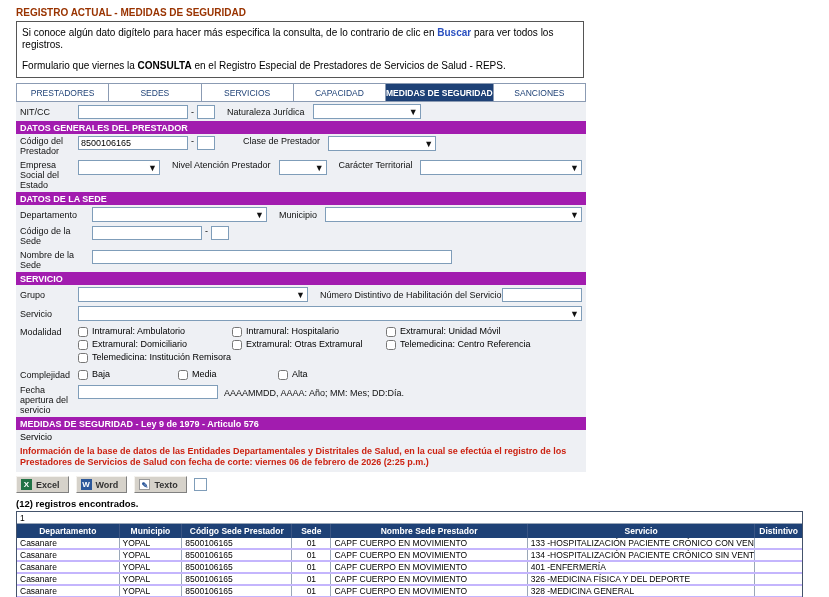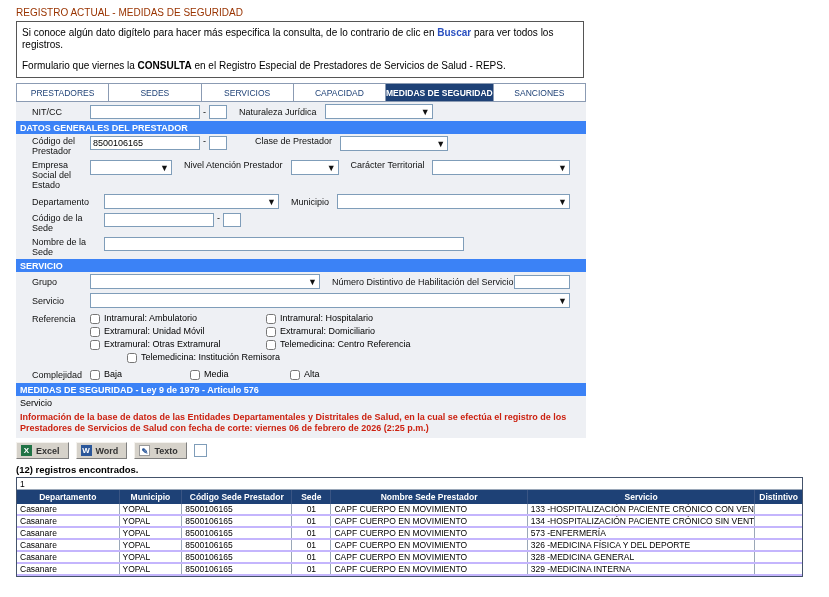--- a/index.html
+++ b/index.html
@@ -1,54 +1,54 @@
 <!DOCTYPE html>
 <html><head>
 <meta charset="utf-8">
 <style>
   * { box-sizing: border-box; margin: 0; padding: 0; }
   html,body { width: 829px; height: 597px; overflow: hidden; background: #fff;
     font-family: "Liberation Sans", sans-serif; color: #000; }
   .wrap { padding: 7px 0 0 16px; }
 
-  .page-title { color: #993300; font-weight: normal; font-size: 10px; margin-bottom: 3px; }
+  .page-title { color: #993300; font-weight: bold; font-size: 10px; margin-bottom: 3px; }
 
   .intro-box { width: 568px; border: 1px solid #555; background: #fff; padding: 3px 5px 5px 5px; font-size: 10px; }
   .intro-box p { margin: 2px 0 0 0; line-height: 12px; }
   .intro-box p + p { margin-top: 9px; }
   .link-blue { color: #2a50c0; font-weight: bold; }
   .bold { font-weight: bold; }
 
   .tabs { width: 570px; display: flex; margin-top: 5px; }
   .tab { flex: 1; text-align: center; font-size: 8.5px; color: #1e4176; background: #fff;
     border: 1px solid #8b9bb3; border-right: none; padding: 4px 0 3px 0; cursor: pointer; white-space: nowrap; }
   .tab:last-child { border-right: 1px solid #8b9bb3; }
   .tab.active { background: #1e4176; color: #fff; font-weight: bold; }
 
   .form { width: 570px; background: #eef0f4; font-size: 9px; }
-  .sec-h { background: #3b82f6; color: #fff; font-weight: bold; font-size: 9px; padding: 2px 4px 1px 4px; }
-  .frow { display: flex; align-items: center; padding: 2px 16px; }
+  .sec-h { background: #a21caf; color: #fff; font-weight: bold; font-size: 9px; padding: 2px 4px 1px 4px; }
+  .frow { display: flex; align-items: center; padding: 2px 4px; }
   .frow.top { align-items: flex-start; }
   .lbl { color: #111; line-height: 10px; }
   .w58 { width: 58px; flex: none; }
   .w72 { width: 72px; flex: none; }
   .dash { margin: 0 3px; }
   input.inp { height: 14px; border: 1px solid #7f9db9; background: #fff; font-size: 9px;
     font-family: "Liberation Sans", sans-serif; padding: 0 2px; }
   .w110 { width: 110px; } .w18 { width: 18px; } .w140 { width: 140px; } .w50 { width: 50px; }
   .sel { position: relative; height: 15px; border: 1px solid #7f9db9; background: #fff; display: inline-block; flex: none; }
   .sel .arr { position: absolute; right: 2px; top: 1px; font-size: 9px; color: #111; line-height: 12px; }
   .grow { flex: 1; }
   .ml12 { margin-left: 12px; } .ml8 { margin-left: 8px; }
 
   .chk-grid { display: flex; flex-wrap: wrap; width: 486px; }
-  .chk { display: flex; align-items: center; width: 176px; font-size: 9px; margin: 1px 0; line-height: 11px; }
+  .chk { display: flex; align-items: center; width: 154px; font-size: 9px; margin: 1px 0; line-height: 11px; }
   .chk input { width: 10px; height: 10px; margin-right: 4px; flex: none; }
   .chk-row .chk { width: 100px; }
-  .chk-grid .chk:nth-child(7) { width: 324px; margin-left: 37px; }
+  .chk-grid .chk:nth-child(7) { width: 324px; }
 
   .hint { margin-left: 6px; }
 
   .medidas-label-row { padding: 2px 4px 1px 4px; font-size: 9px; }
   .info-red { color: #cc2211; font-weight: bold; font-size: 9px; line-height: 11px; padding: 3px 4px 4px 4px; }
 
   .export-row { display: flex; align-items: center; margin-top: 4px; }
   .btn-gray { display: inline-flex; align-items: center; gap: 4px; background: #d6d2ca; border: 1px solid #808080;
     border-top-color:#f4f2ee; border-left-color:#f4f2ee; font-size: 9px; color: #333; font-weight: bold;
     height: 17px; padding: 0 8px 0 4px; margin-right: 7px; cursor: pointer; }
@@ -128,20 +128,21 @@
       <span class="lbl ml12">Nivel Atención Prestador</span>
       <span class="sel ml8" style="width:48px">
           <span class="arr">▼</span>
         </span>
       <span class="lbl ml12">Carácter Territorial</span>
       <span class="sel ml8 grow" style="flex:1">
           <span class="arr">▼</span>
         </span>
     </div>
 
+    <div class="sec-h">DATOS DE LA SEDE</div>
 
     <div class="frow">
       <span class="lbl w72">Departamento</span>
       <span class="sel" style="width:175px">
           <span class="arr">▼</span>
         </span>
       <span class="lbl ml12">Municipio</span>
       <span class="sel ml8 grow" style="flex:1">
           <span class="arr">▼</span>
         </span>
@@ -171,41 +172,46 @@
     </div>
 
     <div class="frow">
       <span class="lbl w58">Servicio</span>
       <span class="sel grow" style="flex:1">
           <span class="arr">▼</span>
         </span>
     </div>
 
     <div class="frow top">
-      <span class="lbl w58" style="padding-top:2px">Referencia</span>
+      <span class="lbl w58" style="padding-top:2px">Modalidad</span>
       <div class="chk-grid">
           <label class="chk"><input type="checkbox" style="">Intramural: Ambulatorio</label>
           <label class="chk"><input type="checkbox" style="">Intramural: Hospitalario</label>
           <label class="chk"><input type="checkbox" style="">Extramural: Unidad Móvil</label>
           <label class="chk"><input type="checkbox" style="">Extramural: Domiciliario</label>
           <label class="chk"><input type="checkbox" style="">Extramural: Otras Extramural</label>
           <label class="chk"><input type="checkbox" style="">Telemedicina: Centro Referencia</label>
           <label class="chk"><input type="checkbox" style="">Telemedicina: Institución Remisora</label>
         </div>
     </div>
 
     <div class="frow">
       <span class="lbl w58">Complejidad</span>
       <div class="chk-grid chk-row" style="width:300px">
           <label class="chk"><input type="checkbox" style="">Baja</label>
           <label class="chk"><input type="checkbox" style="">Media</label>
           <label class="chk"><input type="checkbox" style="">Alta</label>
         </div>
     </div>
 
+    <div class="frow top">
+      <span class="lbl w58">Fecha apertura del servicio</span>
+      <input class="inp w140" value="" style="">
+      <span class="lbl hint" style="padding-top:3px">AAAAMMDD, AAAA: Año; MM: Mes; DD:Día.</span>
+    </div>
 
     <div class="sec-h">MEDIDAS DE SEGURIDAD - Ley 9 de 1979 - Articulo 576</div>
 
     <div class="medidas-label-row">Servicio</div>
 
     <div class="info-red">Información de la base de datos de las Entidades Departamentales y Distritales de Salud, en la cual se efectúa el registro de los Prestadores de Servicios de Salud con fecha de corte: viernes 06 de febrero de 2026 (2:25 p.m.)</div>
   </div>
 
   <div class="export-row">
 
@@ -267,21 +273,21 @@
             <td>CAPF CUERPO EN MOVIMIENTO</td>
             <td>134 -HOSPITALIZACIÓN PACIENTE CRÓNICO SIN VENTILADOR</td>
             <td></td>
           </tr>
           <tr>
             <td>Casanare</td>
             <td>YOPAL</td>
             <td>8500106165</td>
             <td>01</td>
             <td>CAPF CUERPO EN MOVIMIENTO</td>
-            <td>573 -ENFERMERÍA</td>
+            <td>401 -ENFERMERÍA</td>
             <td></td>
           </tr>
           <tr>
             <td>Casanare</td>
             <td>YOPAL</td>
             <td>8500106165</td>
             <td>01</td>
             <td>CAPF CUERPO EN MOVIMIENTO</td>
             <td>326 -MEDICINA FÍSICA Y DEL DEPORTE</td>
             <td></td>

